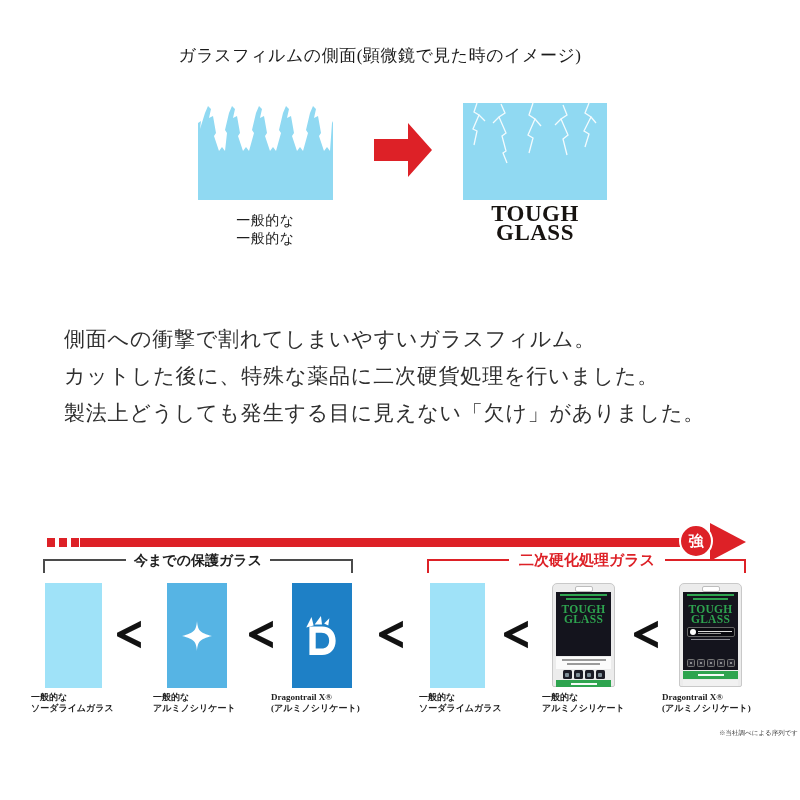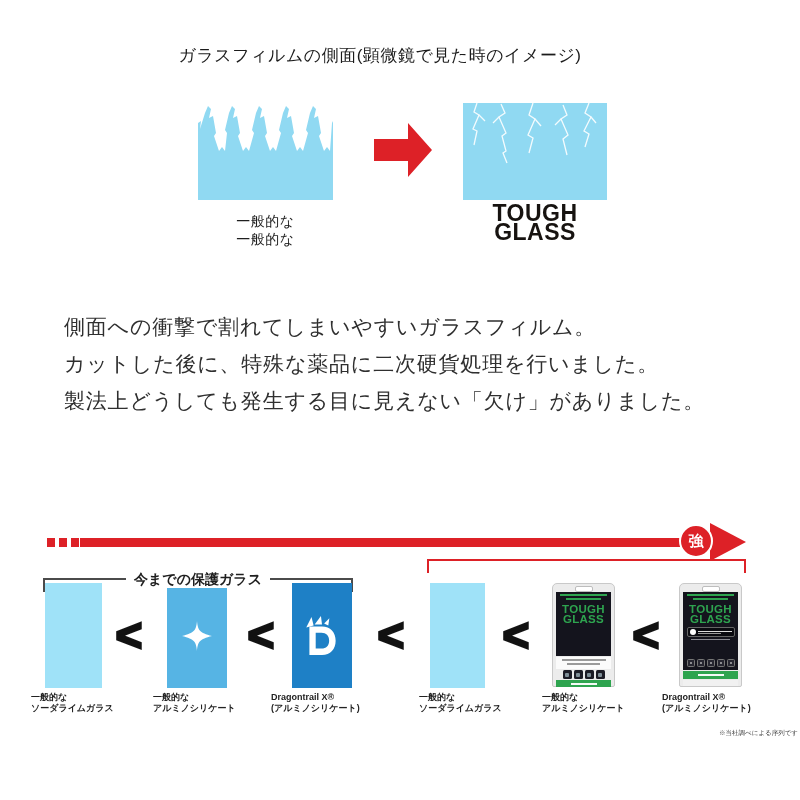--- a/index.html
+++ b/index.html
@@ -1,28 +1,28 @@
 <!DOCTYPE html>
 <html><head>
 <meta charset="utf-8">
 <style>
   html,body{margin:0;padding:0;background:#fff;}
   .canvas{position:relative;width:800px;height:800px;background:#ffffff;overflow:hidden;
-          font-family:Liberation Sans, sans-serif;color:#222;}
+          font-family:Liberation Serif, serif;color:#222;}
   .abs{position:absolute;}
 
   
   .fig-title{left:0;top:44px;width:760px;text-align:center;font-size:17px;color:#1b1b1b;letter-spacing:.5px;}
   .glass-after{left:463px;top:103px;width:144px;height:97px;background:#90D9F2;}
   .top-label{left:198px;top:212px;width:135px;text-align:center;font-size:14px;line-height:18px;color:#1f1f1f;letter-spacing:.5px;}
   .tough-logo{left:463px;top:204px;width:144px;text-align:center;font-size:23px;font-weight:900;
               line-height:19px;color:#171310;letter-spacing:.5px;}
 
   
-  .para{left:64px;top:308px;width:710px;font-size:21px;line-height:37px;color:#2f2f2f;letter-spacing:.8px;}
+  .para{left:64px;top:321px;width:710px;font-size:21px;line-height:37px;color:#2f2f2f;letter-spacing:.8px;}
 
   
   .dash{top:538px;width:8px;height:9px;background:#DD2127;}
   .bar{left:80px;top:538px;width:610px;height:9px;background:#DD2127;}
   .badge{left:679px;top:524px;width:34px;height:34px;border-radius:50%;background:#DD2127;
          border:2px solid #fff;box-sizing:border-box;z-index:2;display:flex;align-items:center;justify-content:center;
          color:#fff;font-size:15px;font-weight:bold;}
   .ah{left:710px;top:523px;width:0;height:0;border-top:19px solid transparent;
       border-bottom:19px solid transparent;border-left:36px solid #DD2127;}
 
@@ -120,30 +120,31 @@
 
   <div class="abs dash" style="left:47px"></div>
   <div class="abs dash" style="left:59px"></div>
   <div class="abs dash" style="left:71px"></div>
   <div class="abs bar"></div>
   <div class="abs badge">
     <span>強</span>
   </div>
   <div class="abs ah"></div>
 
-  <div class="abs bracket" style="left:43px;top:571px;width:310px;">
+  <div class="abs bracket" style="left:43px;top:552px;width:310px;">
     <svg width="310" height="22">
       <path d="M1,21 V8 H309 V21" stroke="#4b4b4b" stroke-width="2" fill="none"></path>
     </svg>
     <span class="br-label br-black">今までの保護ガラス</span>
   </div>
   <div class="abs bracket" style="left:427px;top:552px;width:320px;">
     <svg width="320" height="22">
       <path d="M1,21 V8 H318 V21" stroke="#DD2127" stroke-width="2" fill="none"></path>
     </svg>
+    <span class="br-label br-red">二次硬化処理ガラス</span>
   </div>
 
   <div class="abs rect" style="left:45px;width:57px;background:#9FE2F8"></div>
 
   <span class="abs lt" style="left:111px">&lt;</span>
 
   <div class="abs rect" style="left:167px;width:60px;background:#56B4E4">
     <svg width="30" height="30" viewBox="0 0 26 26">
       <path fill="#ffffff" d="M13,0 C13.8,8 15,10.2 26,13 C15,15.8 13.8,18 13,26 C12.2,18 11,15.8 0,13 C11,10.2 12.2,8 13,0 Z"></path>
     </svg>

